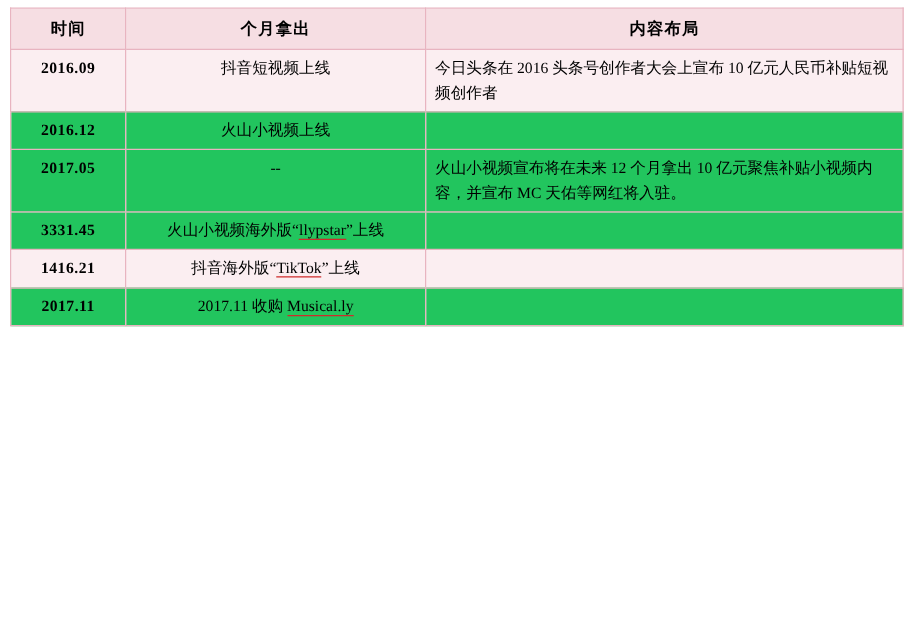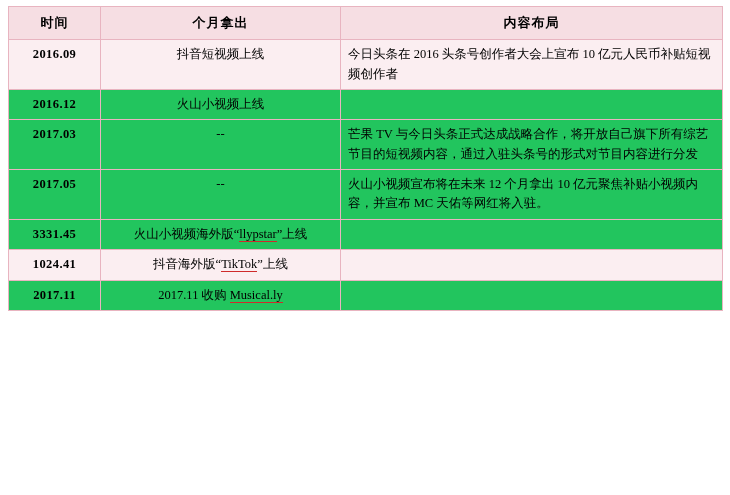--- a/index.html
+++ b/index.html
@@ -99,36 +99,31 @@
         <td class="time">2016.09</td>
         <td class="product zh">抖音短视频上线</td>
         <td class="content zh">今日头条在 2016 头条号创作者大会上宣布 10 亿元人民币补贴短视频创作者</td>
       </tr>
       <tr class="alt">
         <td class="time">2016.12</td>
         <td class="product zh">火山小视频上线</td>
         <td class="content zh"></td>
       </tr>
       <tr class="alt">
-        <td class="time">2017.03</td>
-        <td class="product zh">--</td>
-        <td class="content zh">芒果 TV 与今日头条正式达成战略合作，将开放自己旗下所有综艺节目的短视频内容，通过入驻头条号的形式对节目内容进行分发</td>
-      </tr>
-      <tr class="alt">
         <td class="time">2017.05</td>
         <td class="product zh">--</td>
         <td class="content zh">火山小视频宣布将在未来 12 个月拿出 10 亿元聚焦补贴小视频内容，并宣布 MC 天佑等网红将入驻。</td>
       </tr>
       <tr class="alt">
         <td class="time">3331.45</td>
         <td class="product zh">火山小视频海外版“<span class="u-underline">llypstar</span>”上线</td>
         <td class="content zh"></td>
       </tr>
       <tr>
-        <td class="time">1024.41</td>
+        <td class="time">1416.21</td>
         <td class="product zh">抖音海外版“<span class="u-underline">TikTok</span>”上线</td>
         <td class="content zh"></td>
       </tr>
       <tr class="alt">
         <td class="time">2017.11</td>
         <td class="product zh">2017.11 收购 <span class="u-underline">Musical.ly</span></td>
         <td class="content zh"></td>
       </tr>
     </tbody>
   </table>

